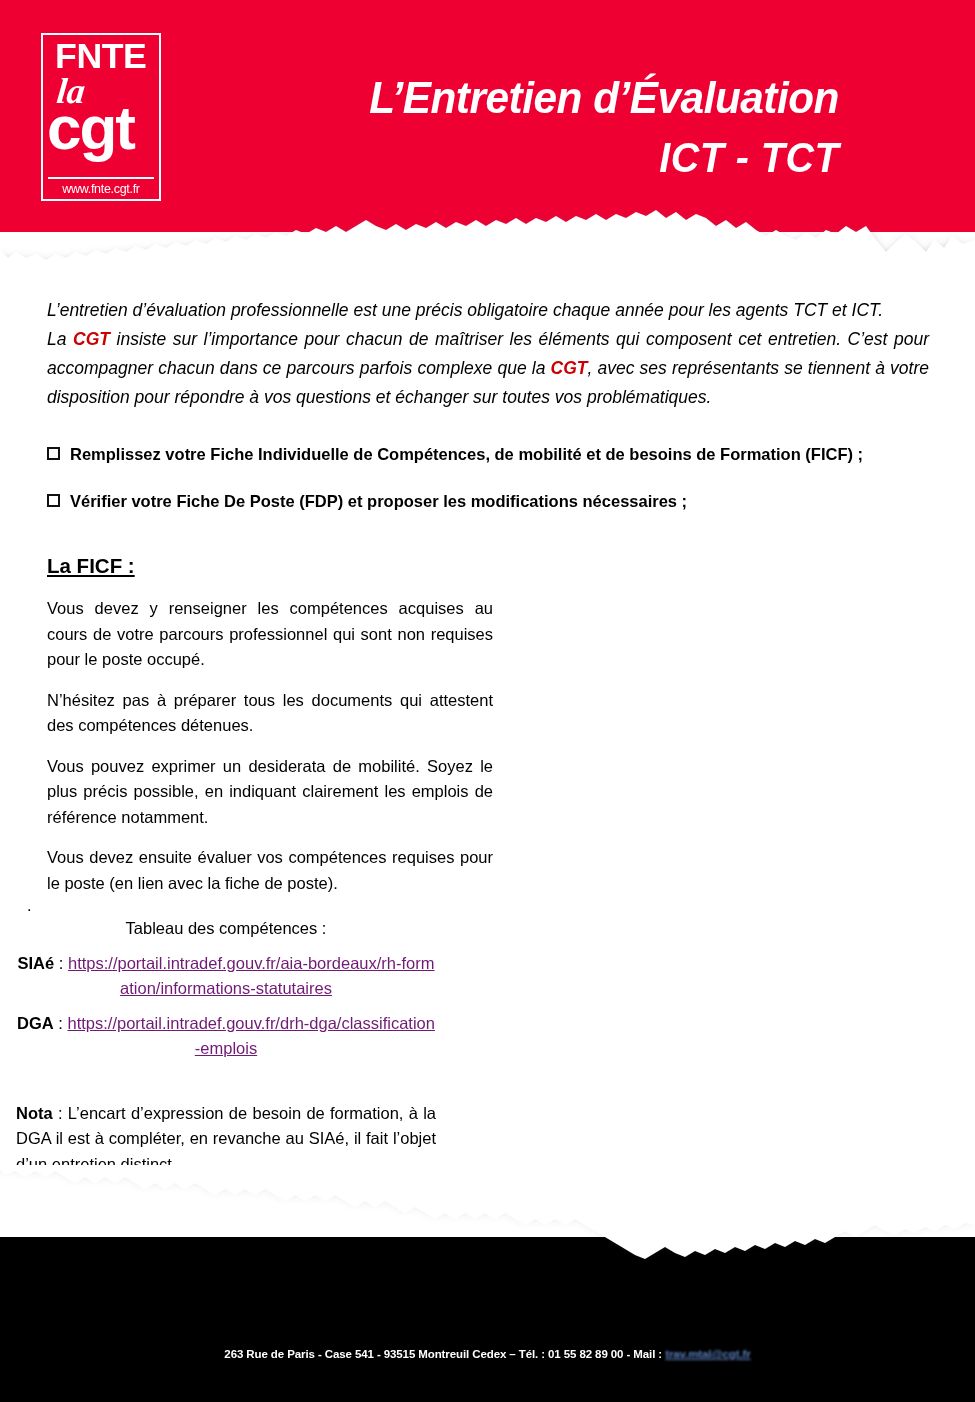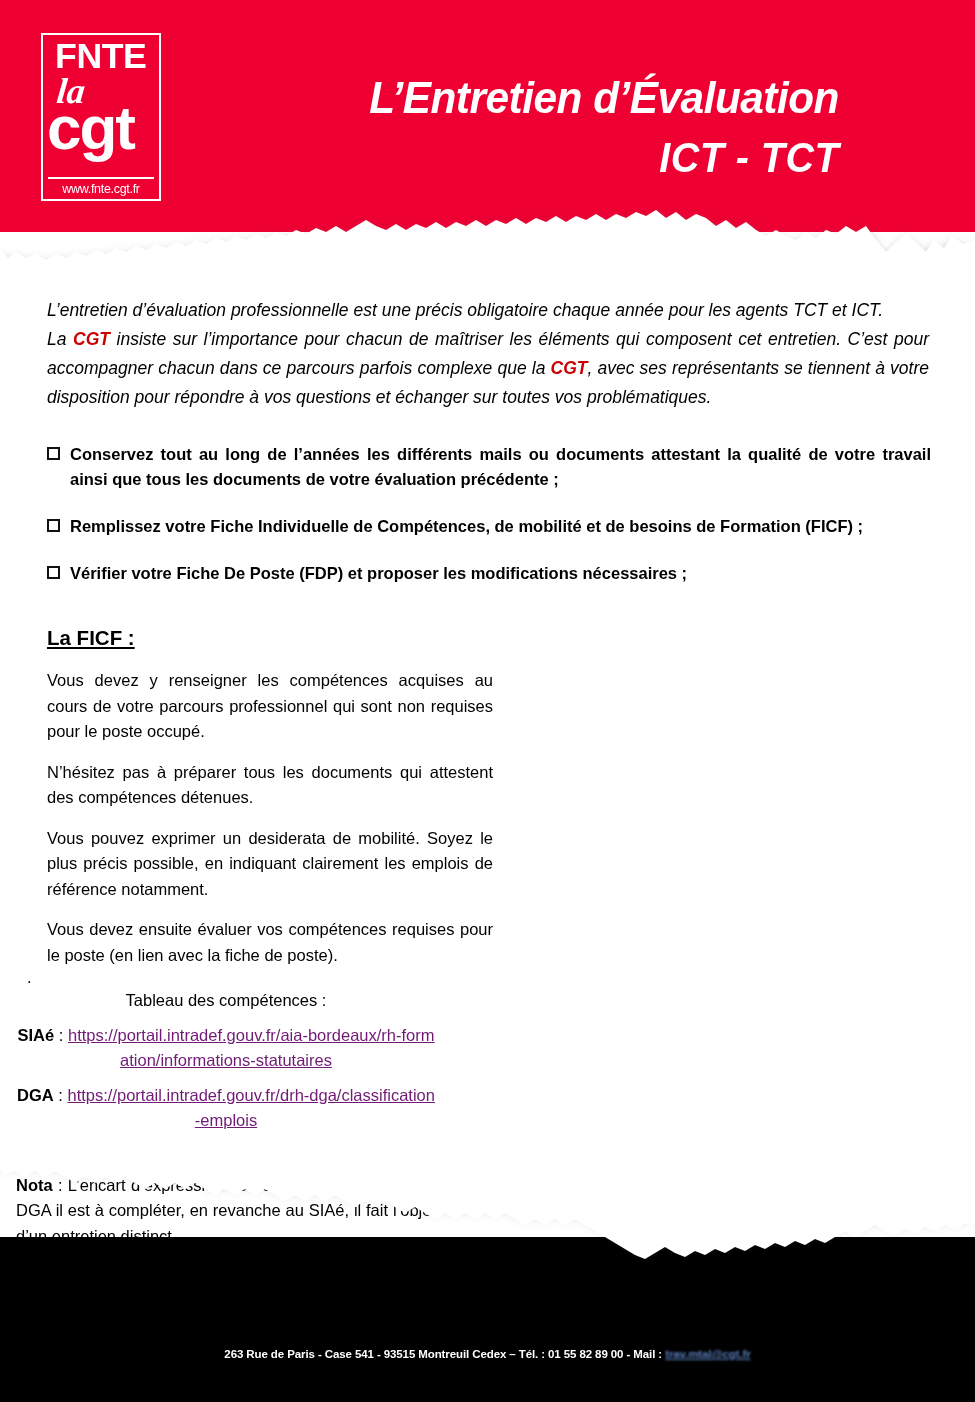--- a/index.html
+++ b/index.html
@@ -316,24 +316,20 @@
 <div class="content">
 
   <div class="intro">
     <p>L’entretien d’évaluation professionnelle est une précis obligatoire chaque année pour  les agents TCT et ICT.</p>
     <p><span>La </span><span class="cgt-red">CGT</span><span> insiste sur l’importance pour chacun de maîtriser les éléments qui composent cet entretien. C’est pour accompagner chacun dans ce parcours parfois complexe que la </span><span class="cgt-red">CGT</span><span>, avec ses représentants se tiennent à votre disposition pour répondre à vos questions et échanger sur toutes vos problématiques.</span></p>
   </div>
 
 
   <div class="bullets">
 
-    <div class="bullet">
-      <span class="bullet-box"></span>
-      <span class="bullet-text">Conservez tout au long de l’années les différents mails ou documents attestant la qualité de votre travail ainsi que tous les documents de votre évaluation précédente ;</span>
-    </div>
 
 
     <div class="bullet">
       <span class="bullet-box"></span>
       <span class="bullet-text">Remplissez votre Fiche Individuelle de Compétences, de mobilité et de besoins de Formation (FICF) ;</span>
     </div>
 
     <div class="bullet">
       <span class="bullet-box"></span>
       <span class="bullet-text">Vérifier votre Fiche De Poste (FDP) et proposer les modifications nécessaires ;</span>

